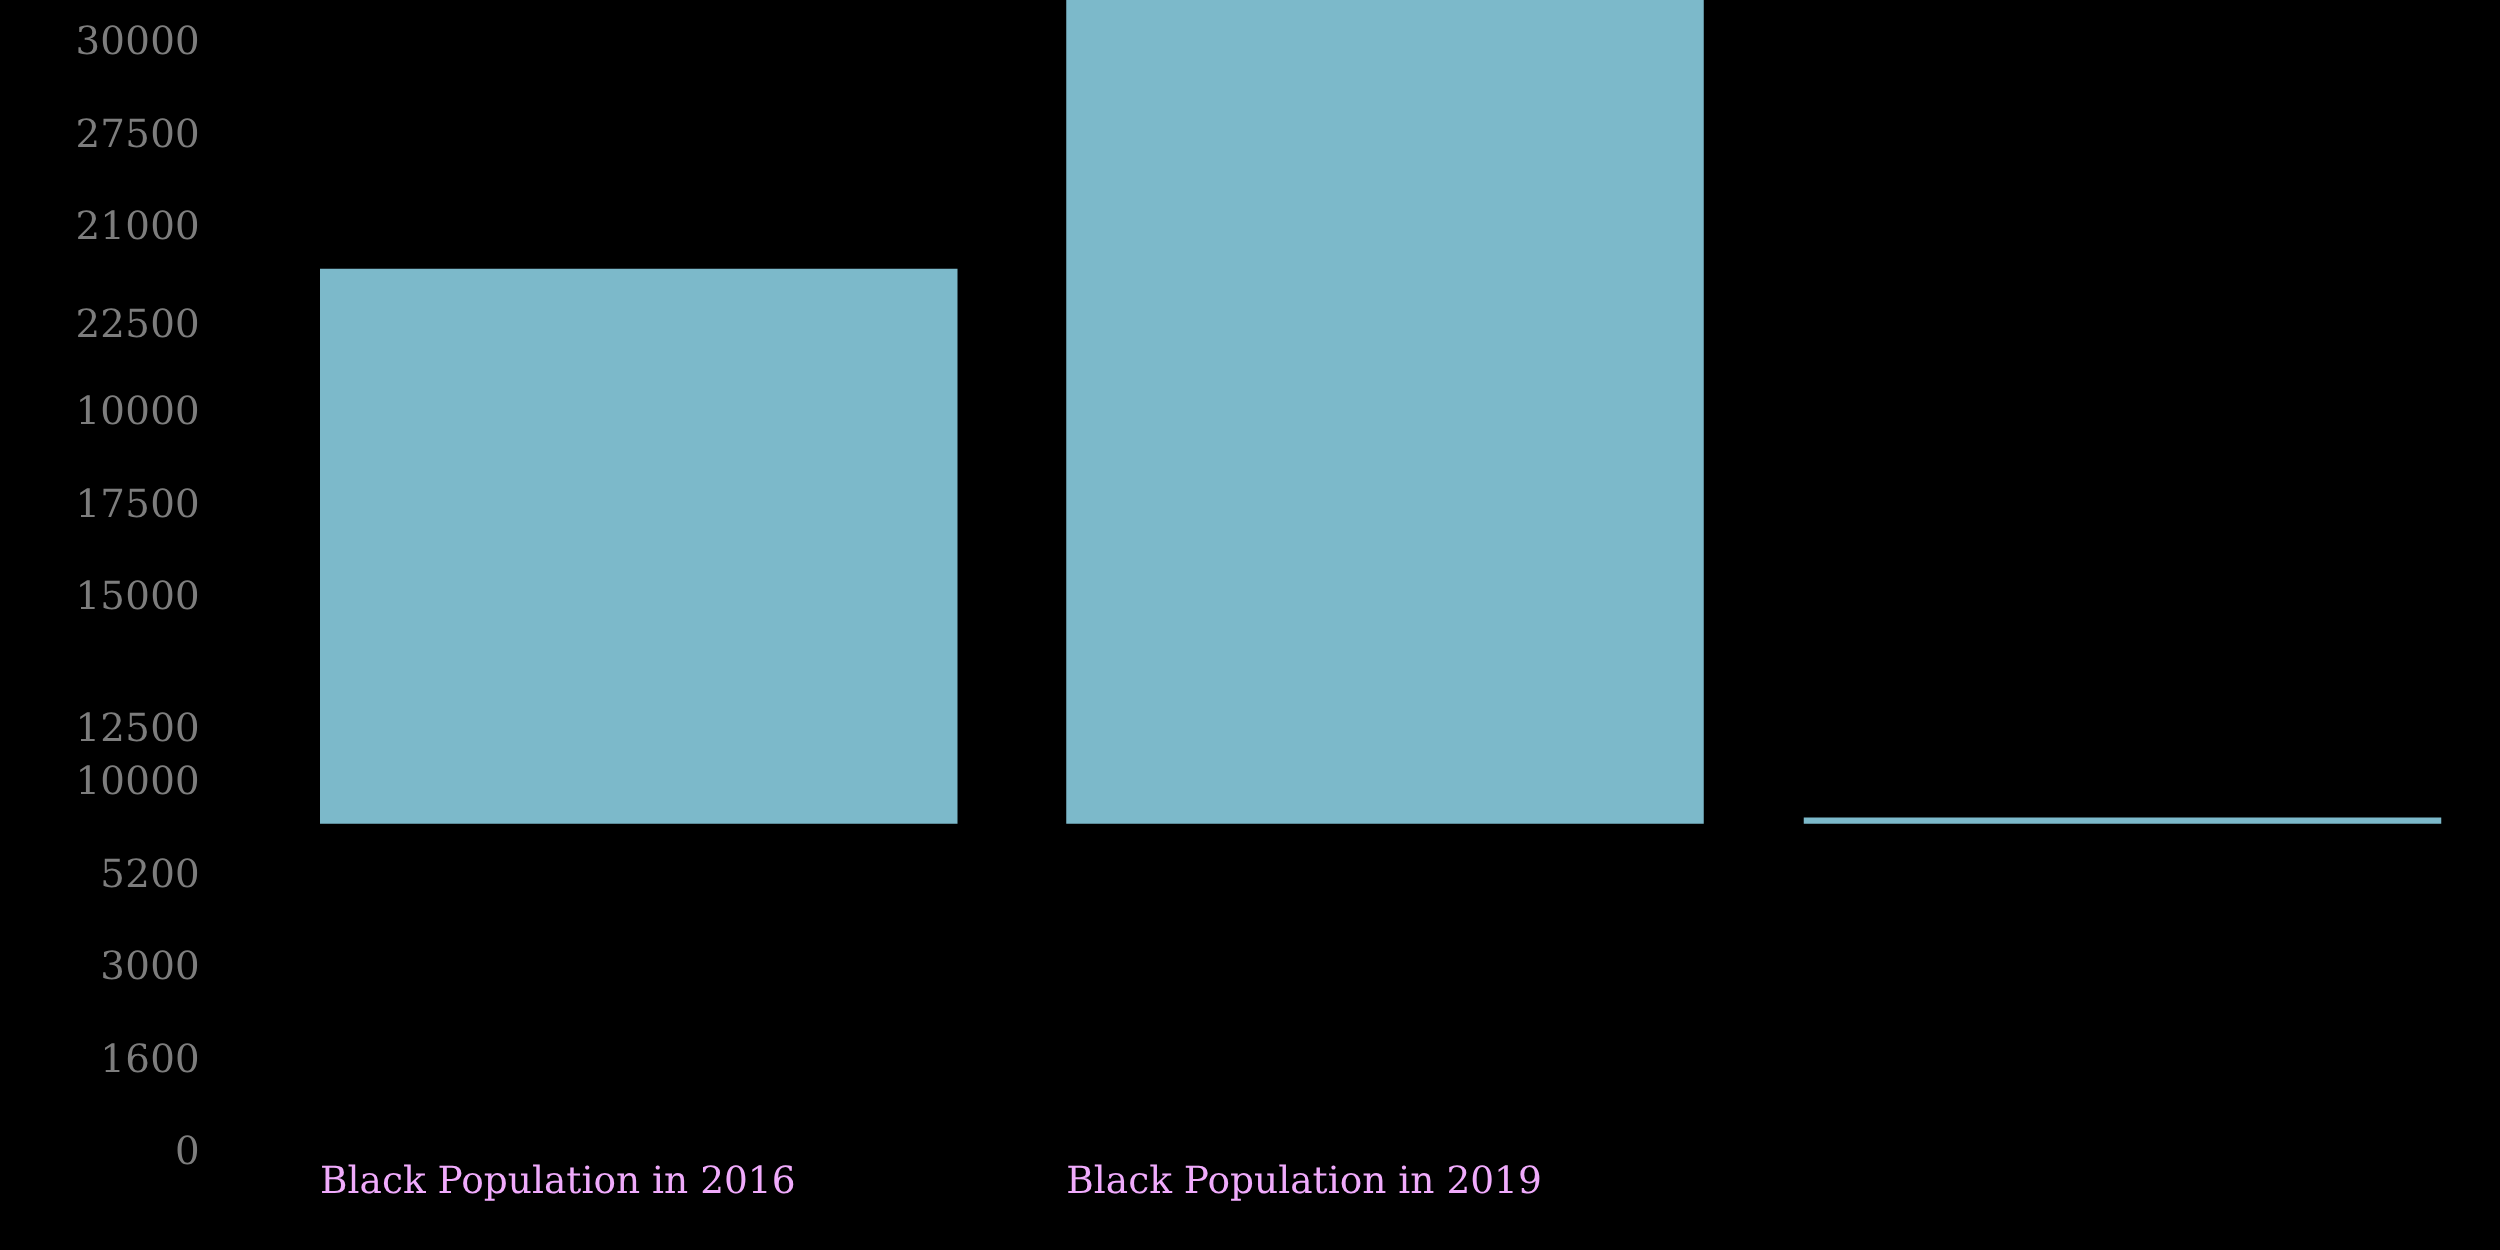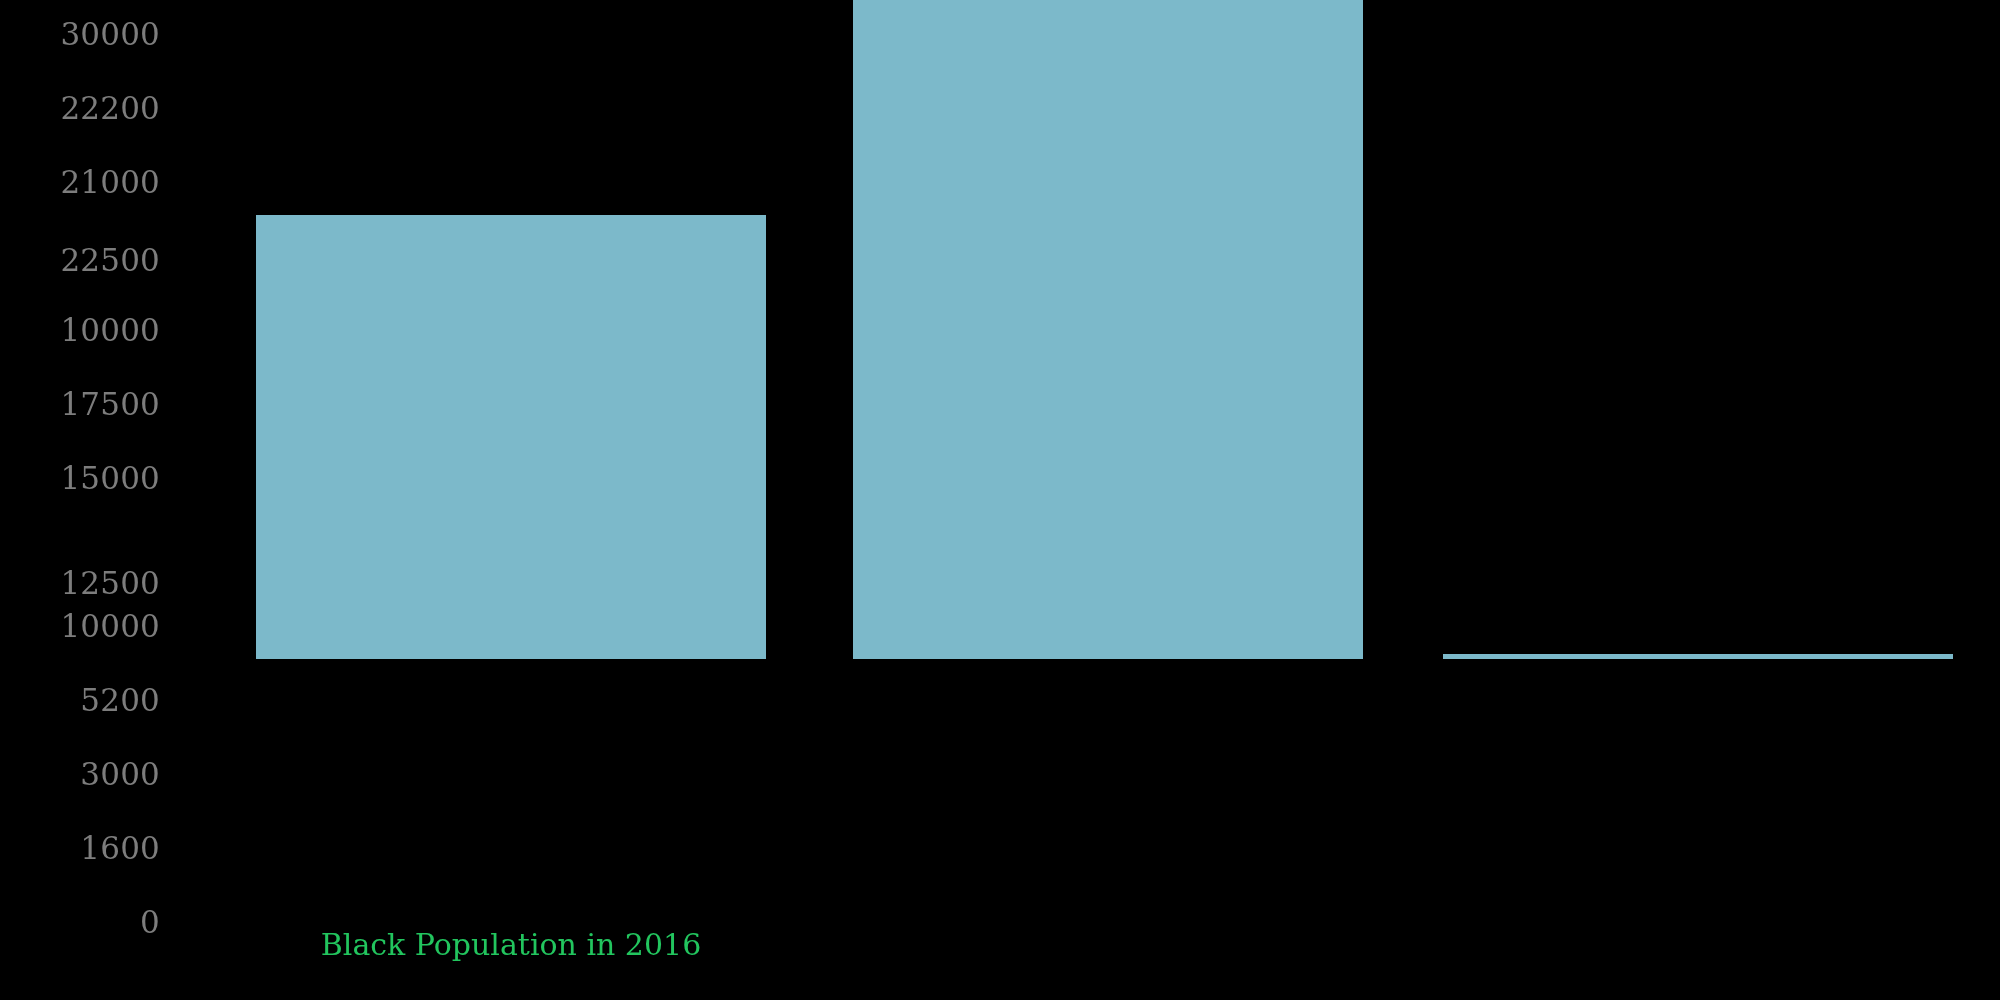--- a/index.html
+++ b/index.html
@@ -61,35 +61,35 @@
   }
   .bar.zero-bar {
     
     background: #7cb9ca;
   }
 
   
   .x-label {
     position: absolute;
     top: 930px;
-    color: #22c55e;
+    color: #f0abfc;
     font-size: 30px;
     line-height: 1;
-    text-align: center;
+    text-align: left;
     white-space: nowrap;
   }
 </style>
 </head>
 <body>
 
 <div id="chart-root">
 
   <div class="y-axis">
     <div class="y-tick" style="top:34px">30000</div>
-    <div class="y-tick" style="top:108px">22200</div>
+    <div class="y-tick" style="top:108px">27500</div>
     <div class="y-tick" style="top:182px">21000</div>
     <div class="y-tick" style="top:260px">22500</div>
     <div class="y-tick" style="top:330px">10000</div>
     <div class="y-tick" style="top:404px">17500</div>
     <div class="y-tick" style="top:478px">15000</div>
     <div class="y-tick" style="top:583px">12500</div>
     <div class="y-tick" style="top:626px">10000</div>
     <div class="y-tick" style="top:700px">5200</div>
     <div class="y-tick" style="top:774px">3000</div>
     <div class="y-tick" style="top:848px">1600</div>
@@ -99,17 +99,18 @@
   <div class="plot-area">
 
     <div class="bar" id="bar-0" style="left: 51px; width: 510px; height: 444px;"></div>
 
     <div class="bar" id="bar-1" style="left: 648px; width: 510px; height: 775.52px;"></div>
 
     <div class="bar zero-bar" id="bar-2" style="left: 1238px; width: 510px; height: 5px;"></div>
 
     <div class="x-label" style="left:51px;width:510px;">Black Population in 2016</div>
 
+    <div class="x-label" style="left:648px;width:510px;">Black Population in 2019</div>
 
     <div class="x-label" style="left:1238px;width:510px;"></div>
   </div>
 
 </div>
 
 </body></html>

